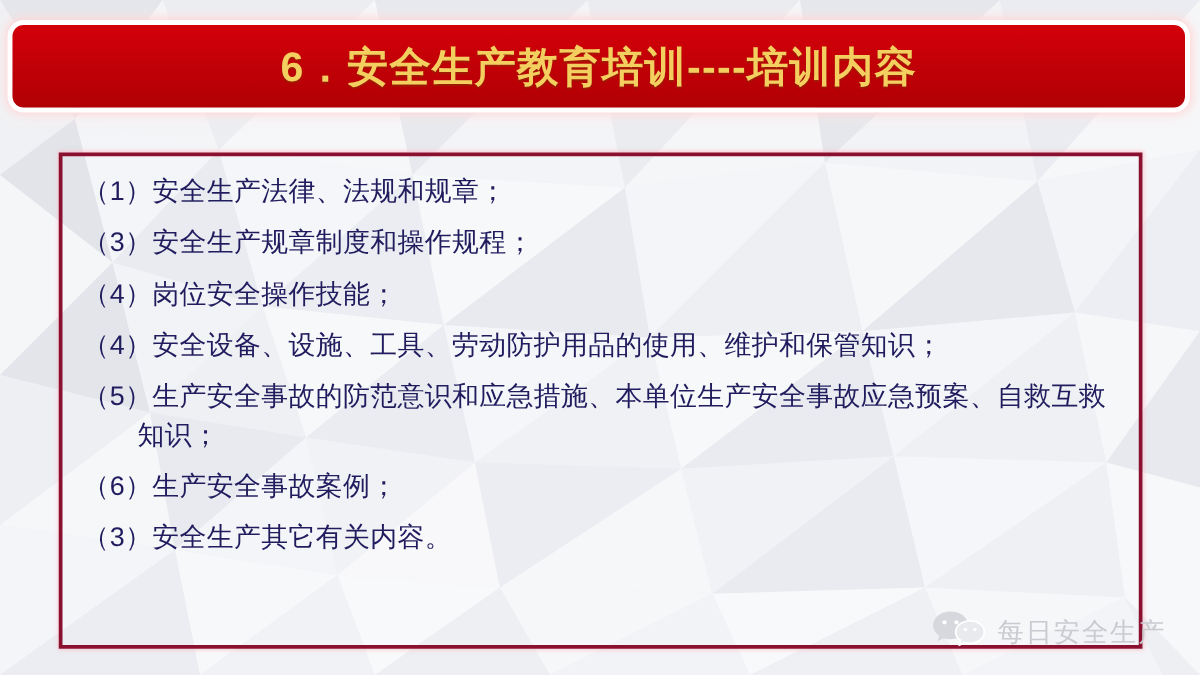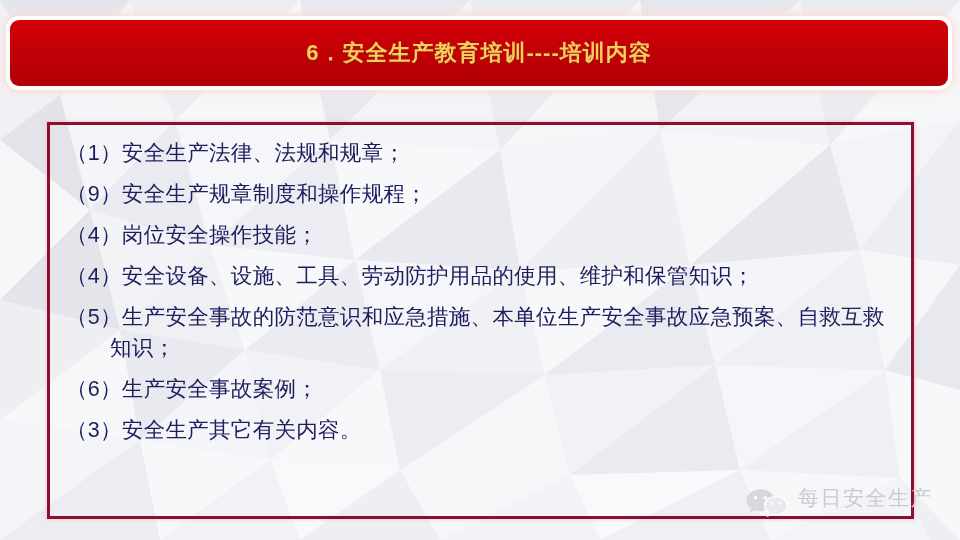--- a/index.html
+++ b/index.html
@@ -44,21 +44,21 @@
     box-shadow: 0 0 0 4px #ffffff,
                 0 0 6px 5px rgba(255, 210, 210, 0.85),
                 0 0 14px 7px rgba(255, 235, 235, 0.55);
     display: flex;
     align-items: center;
     justify-content: center;
     z-index: 3;
   }
 
   #title-text {
-    font-size: 22px;
+    font-size: 33px;
     font-weight: bold;
     color: #f3cf5f;
     letter-spacing: 1px;
     line-height: 1;
     white-space: nowrap;
     text-shadow: 0 1px 1px rgba(120, 60, 0, 0.45);
   }
 
   
   #content-box {
@@ -95,21 +95,21 @@
   .content-item:last-child {
     margin-bottom: 0;
   }
 
   
   #wechat-badge {
     position: absolute;
     left: 745px;
     top: 487px;
     display: flex;
-    align-items: flex-start;
+    align-items: flex-end;
     gap: 9px;
     z-index: 4;
   }
 
   #wechat-icon {
     width: 44px;
     height: 30px;
     display: block;
   }
 
@@ -203,21 +203,21 @@
     </g>
   </svg>
 
   <div id="title-banner">
     <span id="title-text">6．安全生产教育培训----培训内容</span>
   </div>
 
   <div id="content-box">
     <ul id="content-list">
       <li class="content-item">（1）安全生产法律、法规和规章；</li>
-      <li class="content-item">（9）安全生产规章制度和操作规程；</li>
+      <li class="content-item">（3）安全生产规章制度和操作规程；</li>
       <li class="content-item">（4）岗位安全操作技能；</li>
       <li class="content-item">（4）安全设备、设施、工具、劳动防护用品的使用、维护和保管知识；</li>
       <li class="content-item">（5）生产安全事故的防范意识和应急措施、本单位生产安全事故应急预案、自救互救知识；</li>
       <li class="content-item">（6）生产安全事故案例；</li>
       <li class="content-item">（3）安全生产其它有关内容。</li>
     </ul>
   </div>
 
   <div id="wechat-badge">
     <svg id="wechat-icon" viewBox="0 0 44 30">

